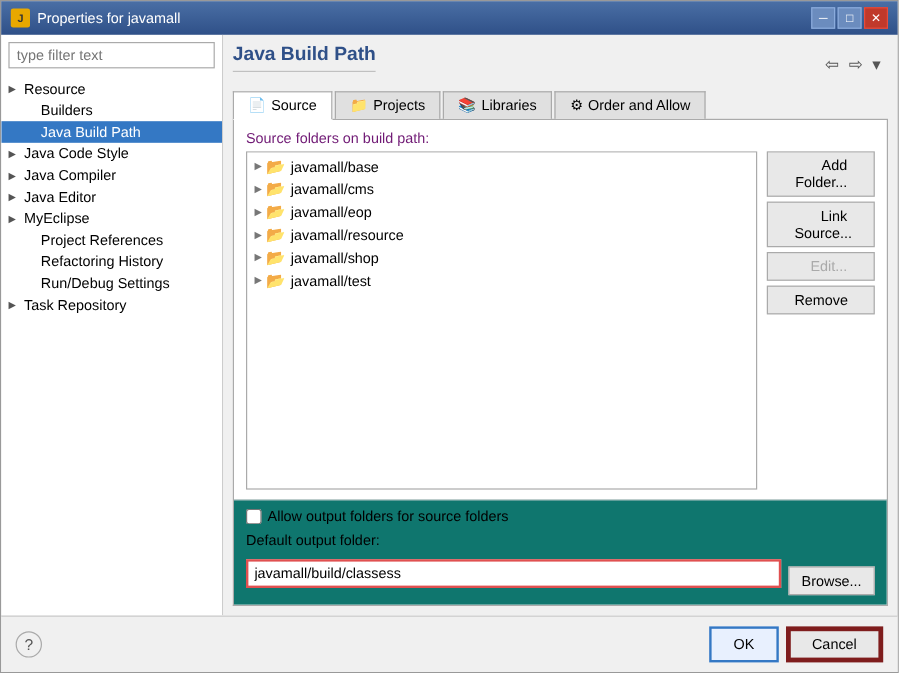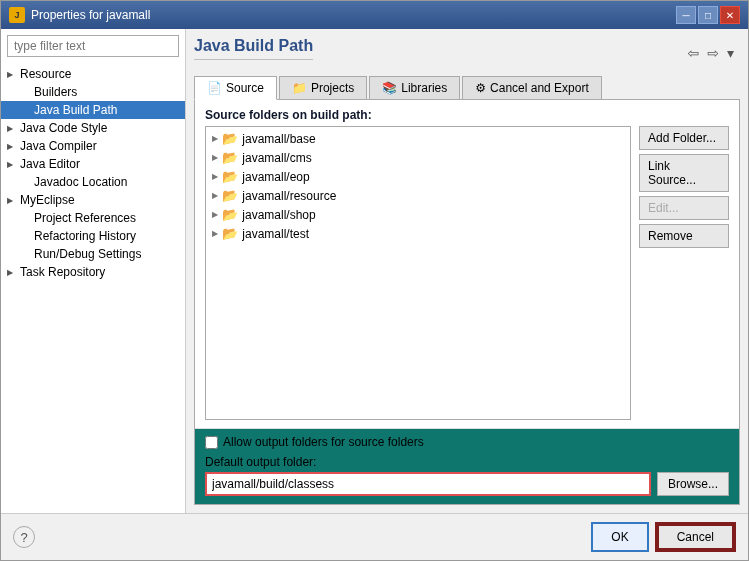--- a/index.html
+++ b/index.html
@@ -180,22 +180,21 @@
       overflow: hidden;
     }
     .tab-inner {
       display: flex;
       flex: 1;
       overflow: hidden;
     }
     .source-label {
       padding: 8px 2px 4px 10px;
       font-size: 12px;
-      color: #0f172a;
-      font-weight: bold;
+      color: #701a75;
     }
     .source-list-area {
       display: flex;
       flex: 1;
       padding: 0 10px 8px 10px;
       gap: 8px;
       overflow: hidden;
     }
     .source-list {
       flex: 1;
@@ -222,26 +221,26 @@
       font-size: 13px;
     }
     .side-buttons {
       display: flex;
       flex-direction: column;
       gap: 4px;
       width: 90px;
       padding-top: 0;
     }
     .side-btn {
-      padding: 4px 8px;
+      padding: 4px 22px;
       background: #e8e8e8;
       border: 1px solid #aaa;
       cursor: pointer;
       font-size: 12px;
-      text-align: left;
+      text-align: right;
     }
     .side-btn.disabled {
       color: #aaa;
       cursor: default;
     }
     .bottom-section {
       padding: 6px 10px 8px 10px;
       border-top: 1px solid #ddd;
       background: #0f766e;
     }
@@ -267,20 +266,21 @@
       font-size: 12px;
       background: white;
     }
     .browse-btn {
       padding: 4px 10px;
       background: #e8e8e8;
       border: 1px solid #aaa;
       cursor: pointer;
       font-size: 12px;
       white-space: nowrap;
+      margin-top: 12px;
     }
     .dialog-footer {
       display: flex;
       justify-content: space-between;
       align-items: center;
       padding: 8px 12px;
       background: #f0f0f0;
       border-top: 1px solid #ccc;
       flex-shrink: 0;
     }
@@ -375,24 +375,20 @@
           <span>Java Code Style</span>
         </div>
         <div class="tree-item parent">
           <span class="expand-arrow">▶</span>
           <span>Java Compiler</span>
         </div>
         <div class="tree-item parent">
           <span class="expand-arrow">▶</span>
           <span>Java Editor</span>
         </div>
-        <div class="tree-item child">
-          <span class="expand-arrow"> </span>
-          <span>Javadoc Location</span>
-        </div>
         <div class="tree-item parent">
           <span class="expand-arrow">▶</span>
           <span>MyEclipse</span>
         </div>
         <div class="tree-item child">
           <span class="expand-arrow"> </span>
           <span>Project References</span>
         </div>
         <div class="tree-item child">
           <span class="expand-arrow"> </span>
@@ -427,21 +423,21 @@
         <div class="tab">
           <span class="tab-icon">📁</span>
           <span>Projects</span>
         </div>
         <div class="tab">
           <span class="tab-icon">📚</span>
           <span>Libraries</span>
         </div>
         <div class="tab">
           <span class="tab-icon">⚙</span>
-          <span>Cancel and Export</span>
+          <span>Order and Allow</span>
         </div>
       </div>
 
       <div class="tab-content">
         <div class="source-label">Source folders on build path:</div>
         <div class="tab-inner">
           <div class="source-list-area">
             <div class="source-list">
               <div class="source-item">
                 <span class="arrow">▶</span>

